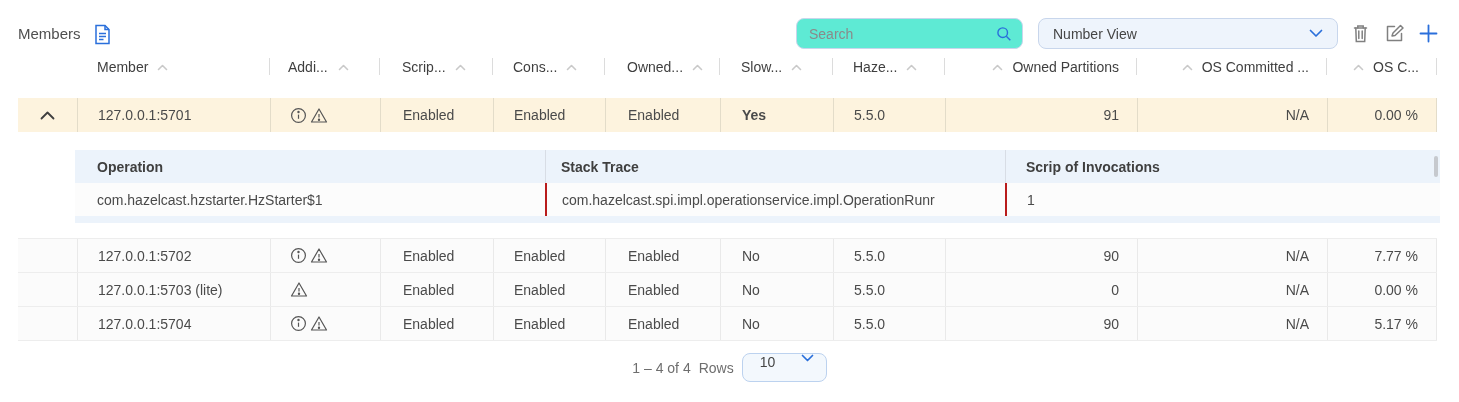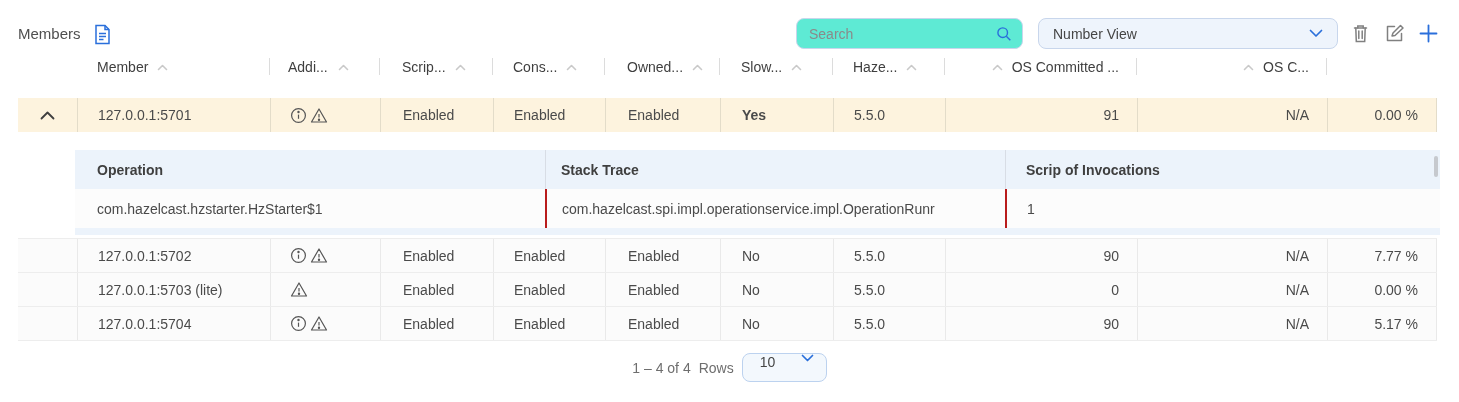--- a/index.html
+++ b/index.html
@@ -58,21 +58,21 @@
   .rows-block .trow{height:34px;background:#fbfbfb;border-bottom:1px solid #ededed;cursor:pointer}
   .rows-block .trow>div+div{border-left:1px solid var(--sep)}
   .rows-block .trow>div:last-child{border-right:1px solid var(--sep)}
 
   .expander{width:100%;display:flex;justify-content:center;cursor:pointer}
 
   .cell-icon svg{margin:0 1px}
 
   
   .subtable{left:75px;top:150px;width:1365px}
-  .subrow{display:grid;grid-template-columns:470px 460px 435px;height:39px}
+  .subrow{display:grid;grid-template-columns:470px 460px 435px;height:33px}
   .subrow>div{display:flex;align-items:center;overflow:hidden;white-space:nowrap;padding-left:22px}
   .subrow>div:nth-child(2){padding-left:15px}
   .subrow>div:nth-child(3){padding-left:20px}
   .sub-head{background:var(--blue-bg);font-weight:700;color:var(--text-strong);position:relative}
   .sub-head>div+div{border-left:1px solid var(--blue-sep)}
   .sub-data{background:#fcfcfc}
   .sub-data>div+div{border-left:2px solid #b91c1c}
   .sub-strip{height:7px;background:var(--blue-bg)}
   .sub-scroll{position:absolute;right:2px;top:6px;width:4px;height:21px;border-radius:2px;background:#c6c9ce}
 
@@ -202,20 +202,28 @@
           <polyline points="1.5,5.5 5.5,1.5 9.5,5.5"></polyline>
         </svg>
       </span>
   </div>
   <div class="cell-num">
     <span class="sort">
         <svg width="11" height="7" viewBox="0 0 11 7" fill="none" stroke="#c9c9c9" stroke-width="1.6" stroke-linecap="round" stroke-linejoin="round">
           <polyline points="1.5,5.5 5.5,1.5 9.5,5.5"></polyline>
         </svg>
       </span>
+    <span>Owned Partitions</span>
+  </div>
+  <div class="cell-num">
+    <span class="sort">
+        <svg width="11" height="7" viewBox="0 0 11 7" fill="none" stroke="#c9c9c9" stroke-width="1.6" stroke-linecap="round" stroke-linejoin="round">
+          <polyline points="1.5,5.5 5.5,1.5 9.5,5.5"></polyline>
+        </svg>
+      </span>
     <span>OS Committed ...</span>
   </div>
   <div class="cell-num">
     <span class="sort">
         <svg width="11" height="7" viewBox="0 0 11 7" fill="none" stroke="#c9c9c9" stroke-width="1.6" stroke-linecap="round" stroke-linejoin="round">
           <polyline points="1.5,5.5 5.5,1.5 9.5,5.5"></polyline>
         </svg>
       </span>
     <span>OS C...</span>
   </div>

